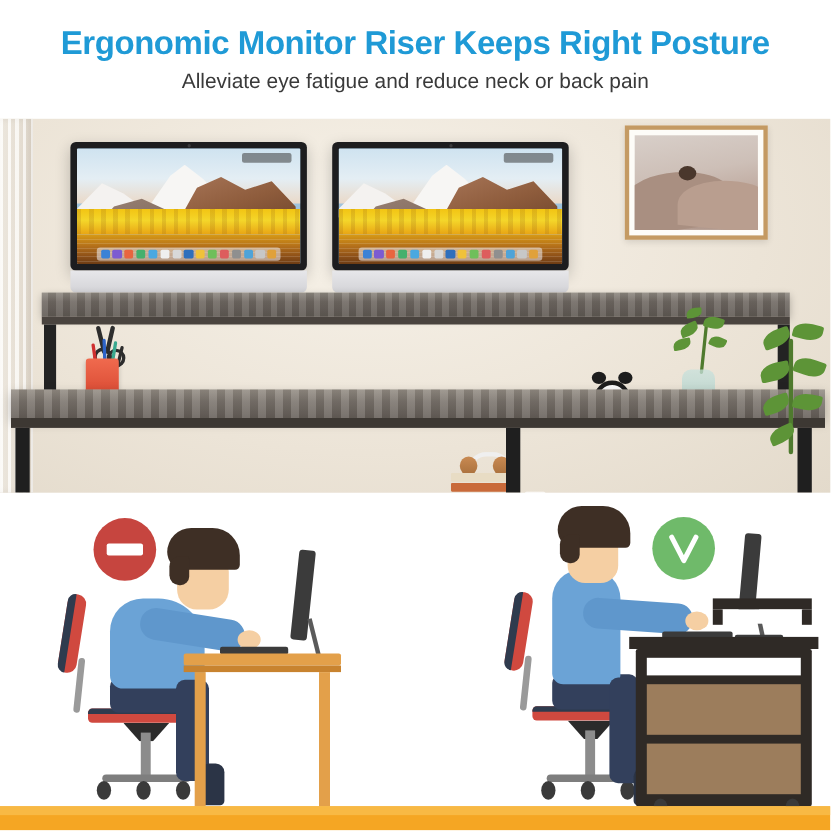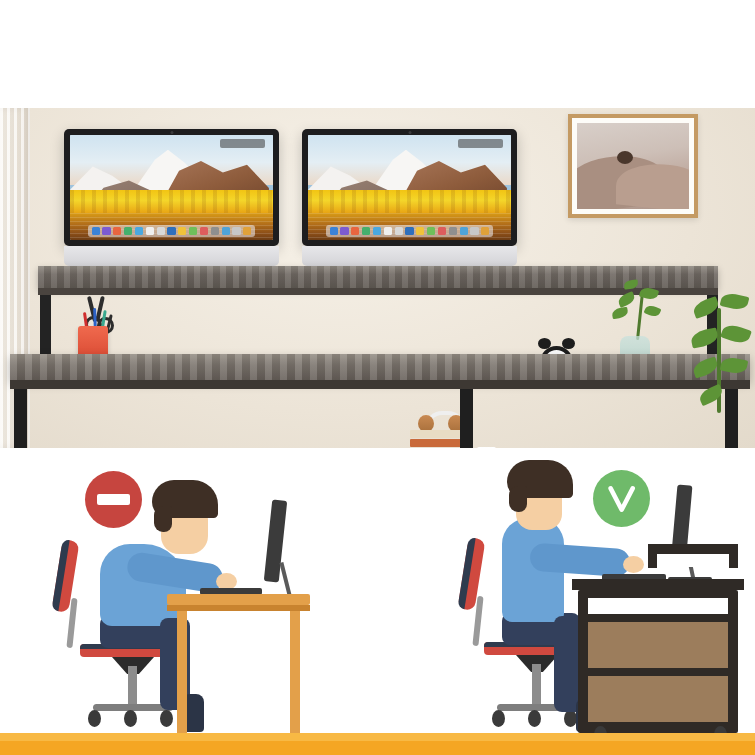--- a/index.html
+++ b/index.html
@@ -172,20 +172,24 @@
   .badge.no{background:#c6453f;}
   .badge.no .bar{width:58%;height:18%;background:#fff;border-radius:2px;}
   .badge.ok{background:#6fba6a;}
   .badge.ok svg{width:62%;height:62%;}
 </style>
 </head>
 <body>
 
 <div class="page">
 
+  <div class="header">
+    <div class="headline">Ergonomic Monitor Riser Keeps Right Posture</div>
+    <div class="subline">Alleviate eye fatigue and reduce neck or back pain</div>
+  </div>
 
   <div class="photo">
     <div class="wall"></div>
     <div class="curtain"></div>
 
     <div class="artframe">
       <div class="canvas">
         <div class="hillA"></div>
         <div class="hillB"></div>
         <div class="blob"></div>

